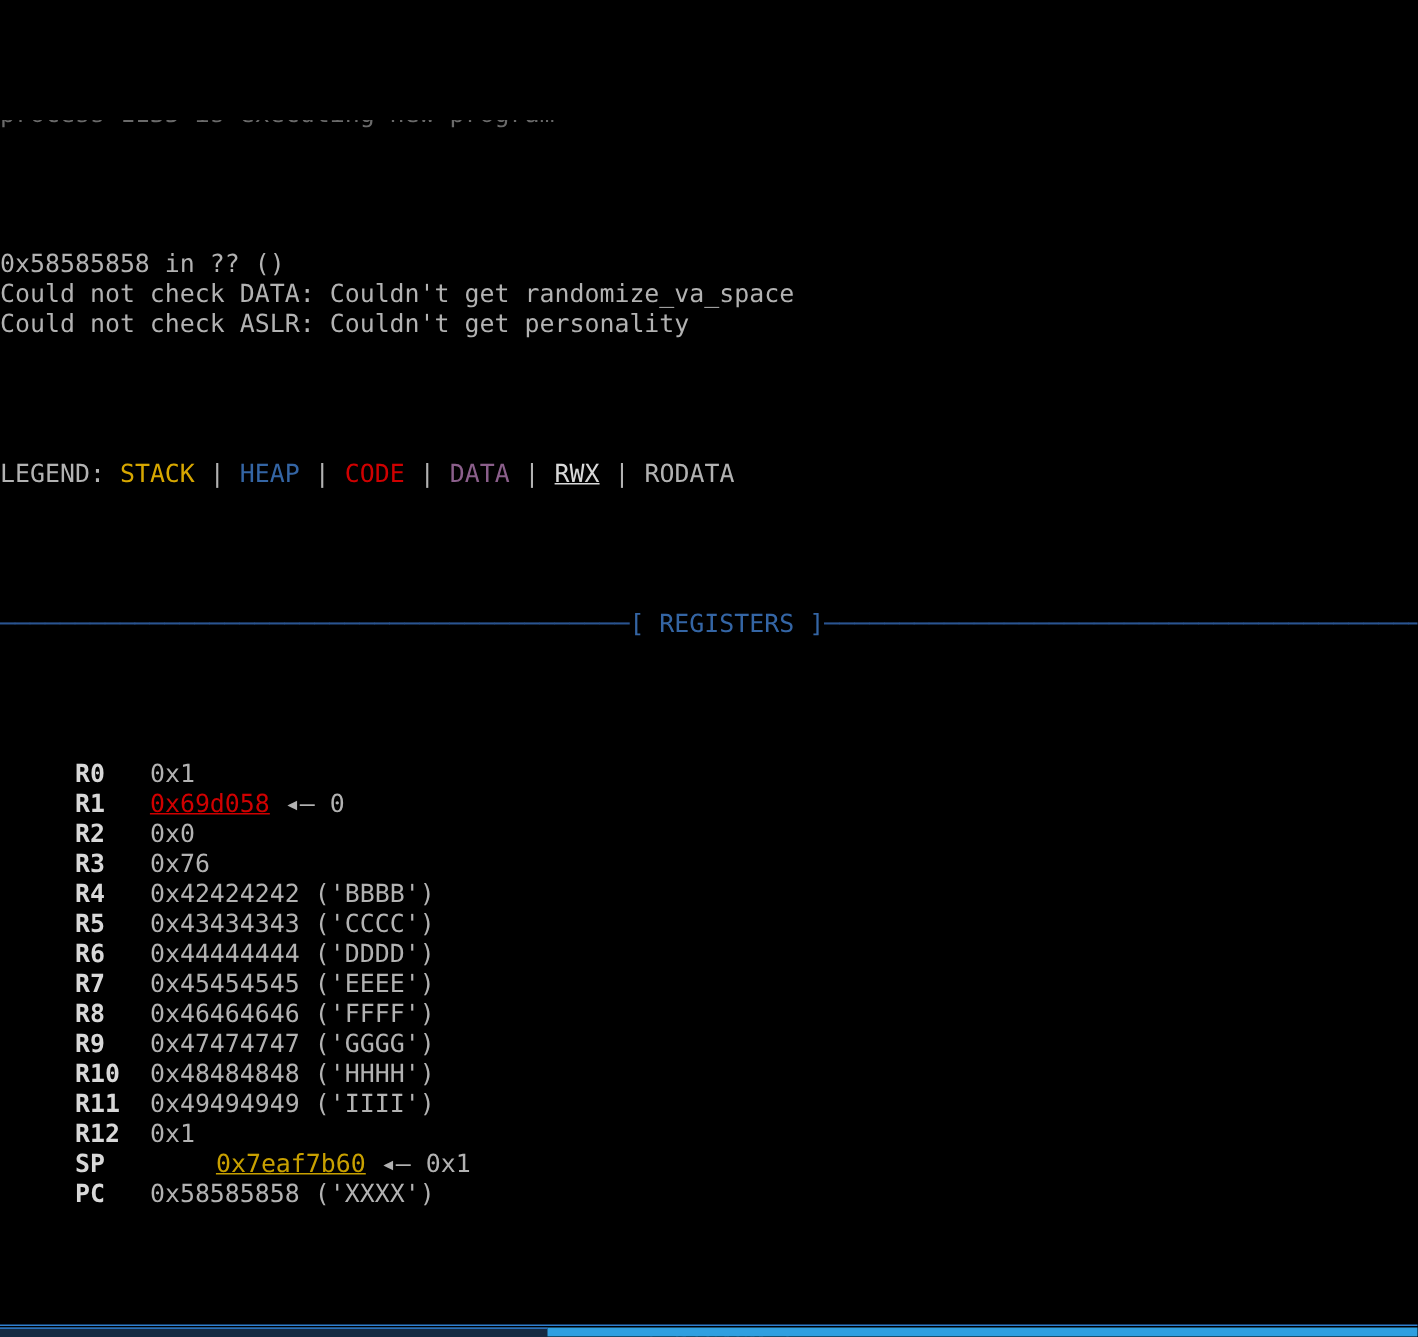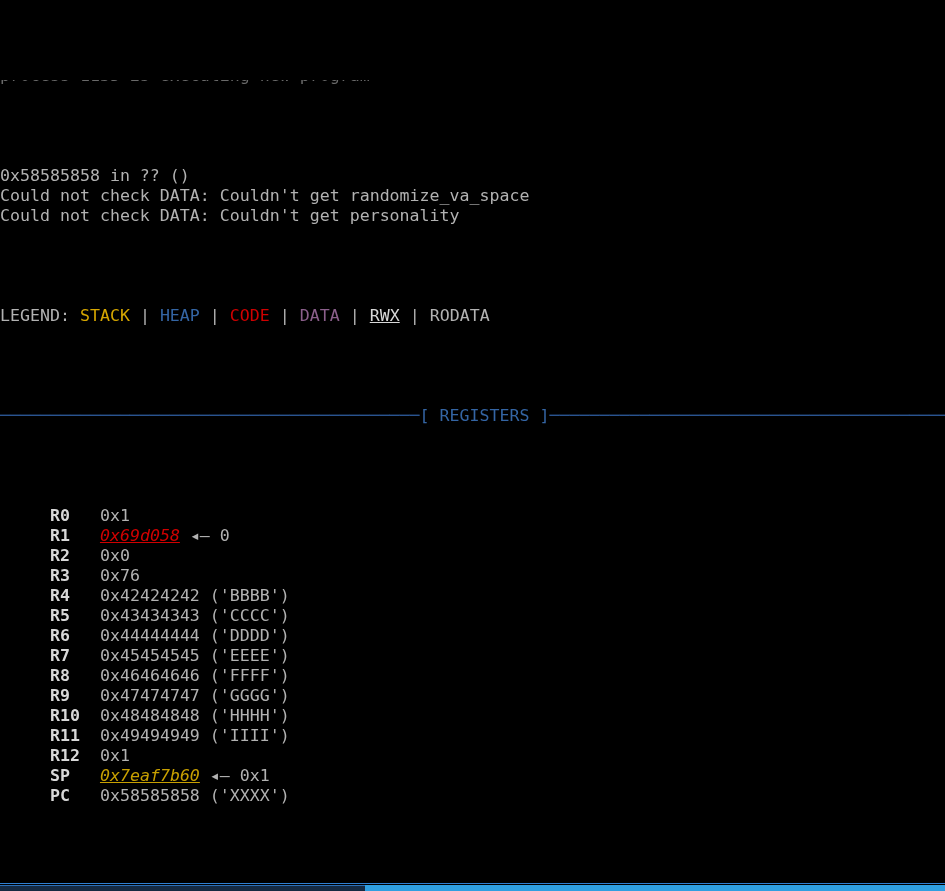--- a/index.html
+++ b/index.html
@@ -24,23 +24,23 @@
     padding: 0;
     white-space: pre;
     letter-spacing: 0px;
   }
   .row { height: 20px; white-space: pre; }
 
   
   .white   { color: #d8d8d8; }
   .gray    { color: #b2b2b2; }
   .red     { color: #d00000; }
-  .gold    { color: #c8a000; }
+  .gold    { color: #c8a000; margin-left: 44px; }
   .bold    { font-weight: bold; margin-left: 40px; }
-  .ul      { text-decoration: underline; font-style: italic; }
+  .ul      { text-decoration: underline; }
 
   .sep { color: #2a5490; }
   .sep-label { color: #3465a4; margin-top: 47px; }
 
   
   .cutrow {
     height: 6px;
     overflow: hidden;
     position: relative;
   }
@@ -89,21 +89,21 @@
 <body>
 
 <div id="term">
 
   
   <div class="cutrow">
     <span class="gray">process 1135 is executing new program</span>
   </div>
 
   
-  <div id="preamble"><div class="row"><span class="gray">0x58585858 in ?? ()</span></div><div class="row"><span class="gray">Could not check DATA: Couldn't get randomize_va_space</span></div><div class="row"><span class="gray">Could not check DATA: Couldn't get personality</span></div></div>
+  <div id="preamble"><div class="row"><span class="gray">0x58585858 in ?? ()</span></div><div class="row"><span class="gray">Could not check DATA: Couldn't get randomize_va_space</span></div><div class="row"><span class="gray">Could not check ASLR: Couldn't get personality</span></div></div>
 
   
   <div class="row" id="legend-row"><span class="gray">LEGEND: </span><span style="color: rgb(215, 167, 0);">STACK</span><span class="gray"> | </span><span style="color: rgb(52, 101, 164);">HEAP</span><span class="gray"> | </span><span style="color: rgb(208, 0, 0);">CODE</span><span class="gray"> | </span><span style="color: rgb(139, 95, 139);">DATA</span><span class="gray"> | </span><span style="color: rgb(216, 216, 216); text-decoration: underline;">RWX</span><span class="gray"> | </span><span style="color: rgb(178, 178, 178);">RODATA</span></div>
 
   
   <div class="row sep"><span id="sep-registers"><span class="sep">──────────────────────────────────────────</span><span class="sep-label">[ REGISTERS ]</span><span class="sep">──────────────────────────────────────────</span></span></div>
 
   
   <div id="registers"><div class="row"><span class="gray"> </span><span class="white bold">R0   </span><span class="gray">0x1</span></div><div class="row"><span class="gray"> </span><span class="white bold">R1   </span><span class="red ul">0x69d058</span><span class="gray"> ◂— 0</span></div><div class="row"><span class="gray"> </span><span class="white bold">R2   </span><span class="gray">0x0</span></div><div class="row"><span class="gray"> </span><span class="white bold">R3   </span><span class="gray">0x76</span></div><div class="row"><span class="gray"> </span><span class="white bold">R4   </span><span class="gray">0x42424242</span><span class="gray"> ('BBBB')</span></div><div class="row"><span class="gray"> </span><span class="white bold">R5   </span><span class="gray">0x43434343</span><span class="gray"> ('CCCC')</span></div><div class="row"><span class="gray"> </span><span class="white bold">R6   </span><span class="gray">0x44444444</span><span class="gray"> ('DDDD')</span></div><div class="row"><span class="gray"> </span><span class="white bold">R7   </span><span class="gray">0x45454545</span><span class="gray"> ('EEEE')</span></div><div class="row"><span class="gray"> </span><span class="white bold">R8   </span><span class="gray">0x46464646</span><span class="gray"> ('FFFF')</span></div><div class="row"><span class="gray"> </span><span class="white bold">R9   </span><span class="gray">0x47474747</span><span class="gray"> ('GGGG')</span></div><div class="row"><span class="gray"> </span><span class="white bold">R10  </span><span class="gray">0x48484848</span><span class="gray"> ('HHHH')</span></div><div class="row"><span class="gray"> </span><span class="white bold">R11  </span><span class="gray">0x49494949</span><span class="gray"> ('IIII')</span></div><div class="row"><span class="gray"> </span><span class="white bold">R12  </span><span class="gray">0x1</span></div><div class="row"><span class="gray"> </span><span class="white bold">SP   </span><span class="gold ul">0x7eaf7b60</span><span class="gray"> ◂— 0x1</span></div><div class="row"><span class="gray"> </span><span class="white bold">PC   </span><span class="gray">0x58585858</span><span class="gray"> ('XXXX')</span></div></div>
 

